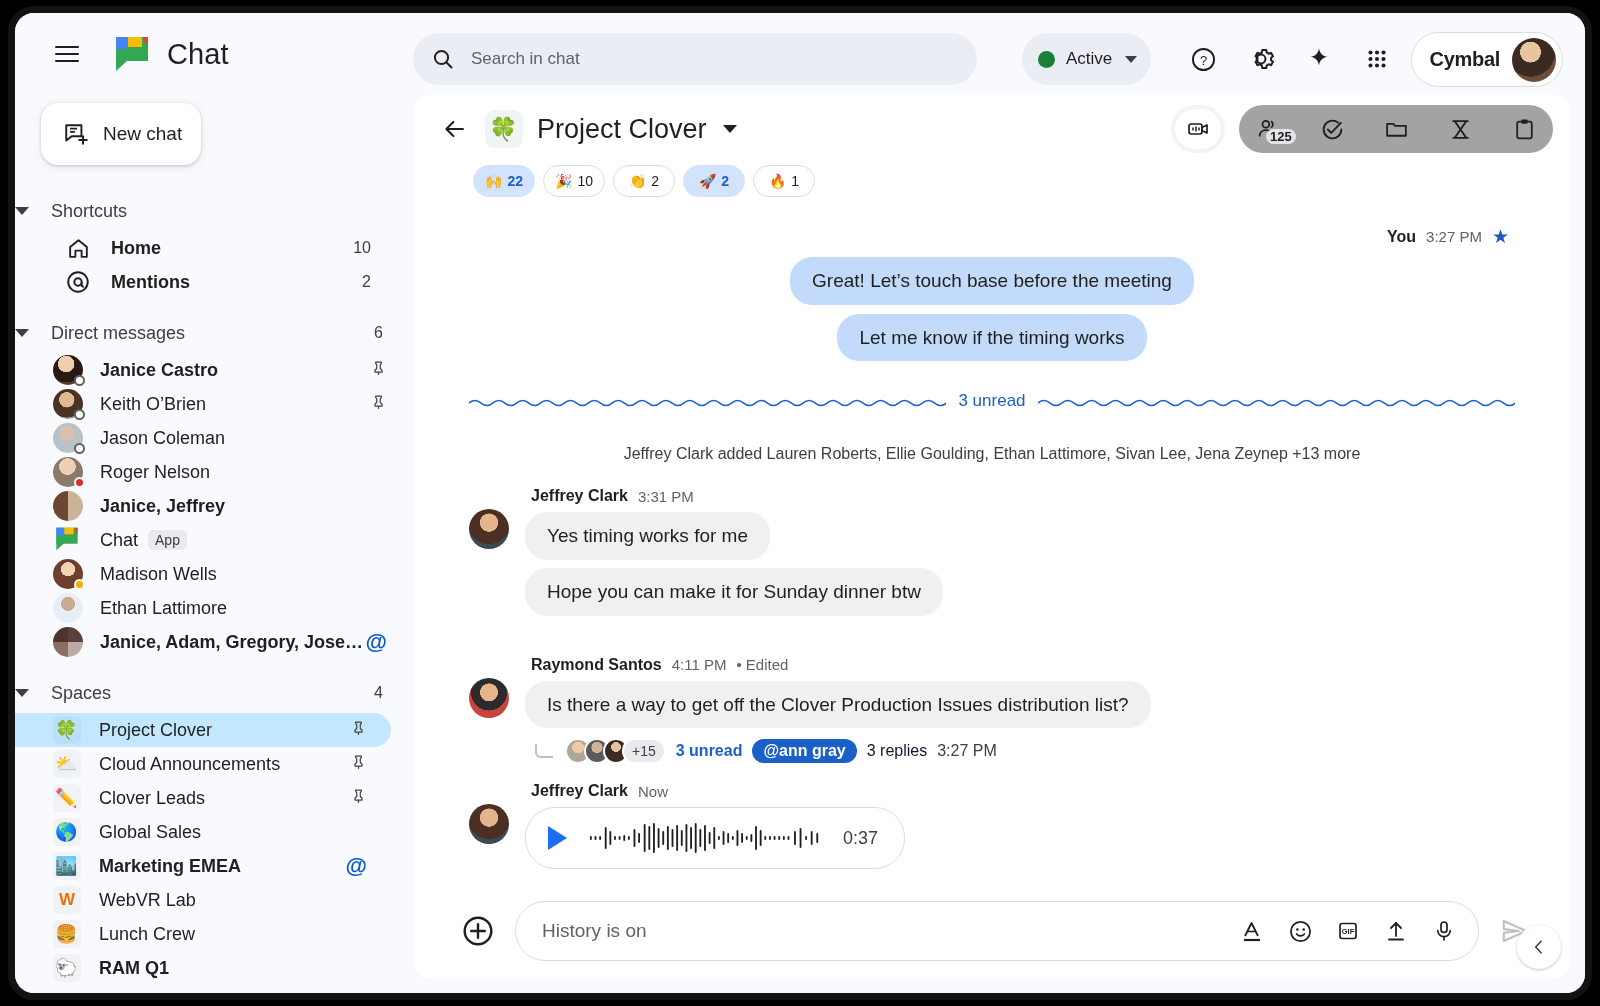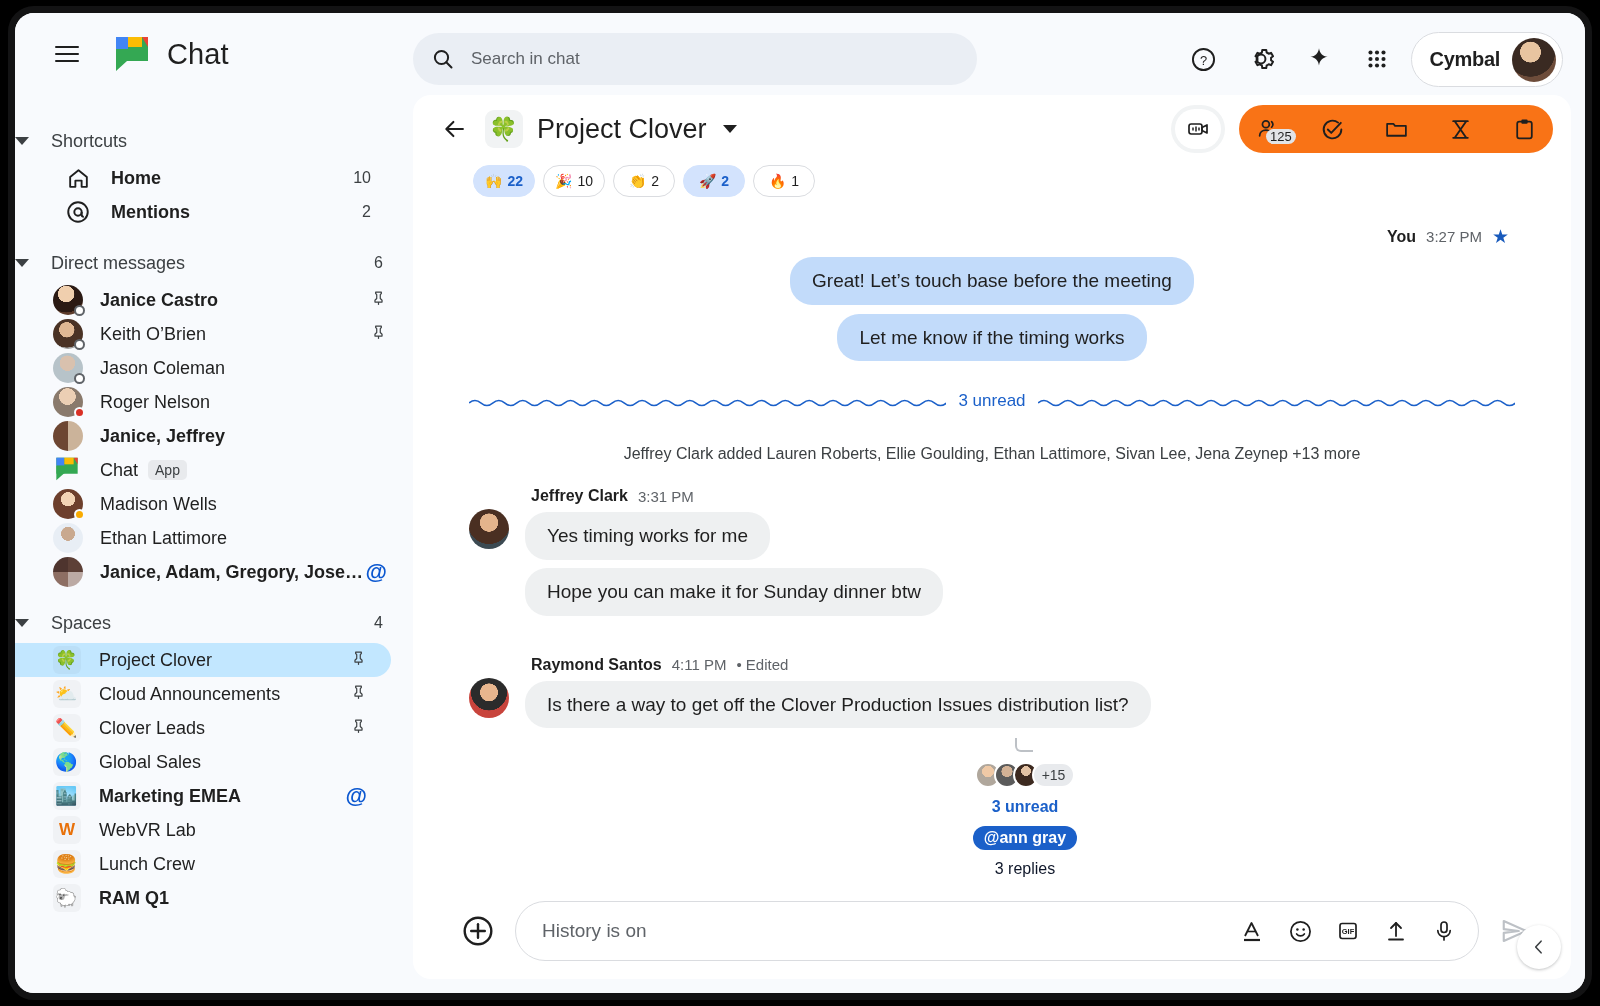--- a/index.html
+++ b/index.html
@@ -158,22 +158,22 @@
   .header-actions { margin-left: auto; display: flex; align-items: center; gap: 6px; }
   .huddle-group {
     background: #f1f3f4; border-radius: 24px; padding: 4px;
     display: flex; align-items: center;
   }
   .huddle-btn {
     width: 46px; height: 40px; background: #fff; border-radius: 20px;
     display: flex; align-items: center; justify-content: center; cursor: pointer;
   }
   .tool-group {
-    background: #f97316; border-radius: 24px; margin-left: 8px;
-    display: flex; align-items: center; padding: 4px 6px; gap: 18px;
+    background: #a3a3a3; border-radius: 24px; margin-left: 8px;
+    display: flex; align-items: center; padding: 4px 6px; gap: 18px; font-weight: bold;
   }
   .tool-btn { width: 46px; height: 40px; display: flex; align-items: center; justify-content: center; cursor: pointer; position: relative; }
   .members-count {
     position: absolute; left: 21px; top: 20px;
     font-size: 13px; color: #1f1f1f; background: #e2e4e7;
     border-radius: 8px; padding: 0 4px; line-height: 15px;
   }
 
   
   .msgs { position: absolute; left: 0; top: 68px; right: 0; bottom: 96px; overflow: hidden; padding: 0 56px; }
@@ -205,21 +205,21 @@
   .system-line { text-align: center; font-size: 16px; color: #3c4043; margin-top: 34px; }
 
   .msg-group { display: flex; margin-top: 24px; }
   .msg-av { width: 40px; height: 40px; border-radius: 50%; margin-top: 22px; margin-right: 16px; flex: none; background-size: cover; background-position: center; }
   .msg-body { flex: 1; min-width: 0; }
   .msg-meta { display: flex; align-items: center; gap: 10px; margin-bottom: 7px; padding-left: 6px; }
   .bubble-in {
     display: inline-block; background: #eef0f1; color: #1f1f1f; font-size: 19px;
     border-radius: 22px; padding: 11px 22px; margin-bottom: 8px; line-height: 1.35;
   }
-  .thread-bar { display: flex; align-items: center; gap: 10px; margin-top: 2px; padding-left: 10px; flex-direction: column; }
+  .thread-bar { display: flex; align-items: center; gap: 10px; margin-top: 2px; padding-left: 10px; }
   .thread-hook { width: 18px; height: 14px; border-left: 2px solid #bdc1c6; border-bottom: 2px solid #bdc1c6; border-bottom-left-radius: 6px; margin-right: 2px; }
   .facepile { display: flex; align-items: center; }
   .facepile .f { width: 26px; height: 26px; border-radius: 50%; border: 2px solid #fff; margin-left: -7px; background-size: cover; }
   .facepile .f:first-child { margin-left: 0; }
   .facepile .more {
     height: 26px; border-radius: 13px; background: #e8eaed; color: #3c4043;
     font-size: 14px; display: flex; align-items: center; padding: 0 8px; margin-left: -7px; border: 2px solid #fff;
   }
   .thread-unread { font-size: 16px; color: #1b60c9; font-weight: 600; }
   .mention-chip { background: #1b60c9; color: #fff; font-size: 16px; border-radius: 12px; padding: 3px 11px; font-weight: 600; }
@@ -282,20 +282,25 @@
   </div>
 
   <div class="searchbar">
     <svg width="24" height="24" viewBox="0 0 24 24">
       <circle cx="10.5" cy="10.5" r="6.6" fill="none" stroke="#1f1f1f" stroke-width="2"></circle>
       <line x1="15.3" y1="15.3" x2="20.5" y2="20.5" stroke="#1f1f1f" stroke-width="2" stroke-linecap="round"></line>
     </svg>
     <div class="ph">Search in chat</div>
   </div>
 
+  <div class="status-pill">
+    <div class="status-dot"></div>
+    <div class="status-label">Active</div>
+    <div class="caret-dn"></div>
+  </div>
 
   <div class="top-icons">
     <div class="ticon">
       <svg width="27" height="27" viewBox="0 0 24 24">
         <circle cx="12" cy="12" r="9.4" fill="none" stroke="#1f1f1f" stroke-width="1.7"></circle>
         <text x="12" y="16.6" font-size="11.5" text-anchor="middle" fill="#1f1f1f" font-family="Liberation Sans">?</text>
       </svg>
     </div>
     <div class="ticon">
       <svg width="28" height="28" viewBox="0 0 24 24">
@@ -324,20 +329,30 @@
     </div>
   </div>
 
   <div class="account-chip">
     <div class="account-name">Cymbal</div>
     <div class="avatar" style="width:44px;height:44px;background:radial-gradient(circle at 42% 32%,#e8c4a0 0 26%,#3a2a22 27% 62%,#6d4c3a 63% 100%);"></div>
   </div>
 
   <div class="sidebar">
 
+    <div class="new-chat">
+      <svg width="26" height="26" viewBox="0 0 24 24">
+        <path d="M3 4h14v10H8l-5 4z" fill="none" stroke="#1f1f1f" stroke-width="1.8" stroke-linejoin="round"></path>
+        <line x1="6.5" y1="7" x2="13" y2="7" stroke="#1f1f1f" stroke-width="1.5"></line>
+        <line x1="6.5" y1="10" x2="11" y2="10" stroke="#1f1f1f" stroke-width="1.5"></line>
+        <line x1="18.5" y1="14" x2="18.5" y2="21" stroke="#1f1f1f" stroke-width="1.8" stroke-linecap="round"></line>
+        <line x1="15" y1="17.5" x2="22" y2="17.5" stroke="#1f1f1f" stroke-width="1.8" stroke-linecap="round"></line>
+      </svg>
+      <div class="new-chat-label">New chat</div>
+    </div>
 
     <div class="nav">
 
       <div class="section-head">
         <div class="tri"></div>
         <div class="section-title">Shortcuts</div>
       </div>
 
       <div class="nav-row">
         <div class="nav-ico">

